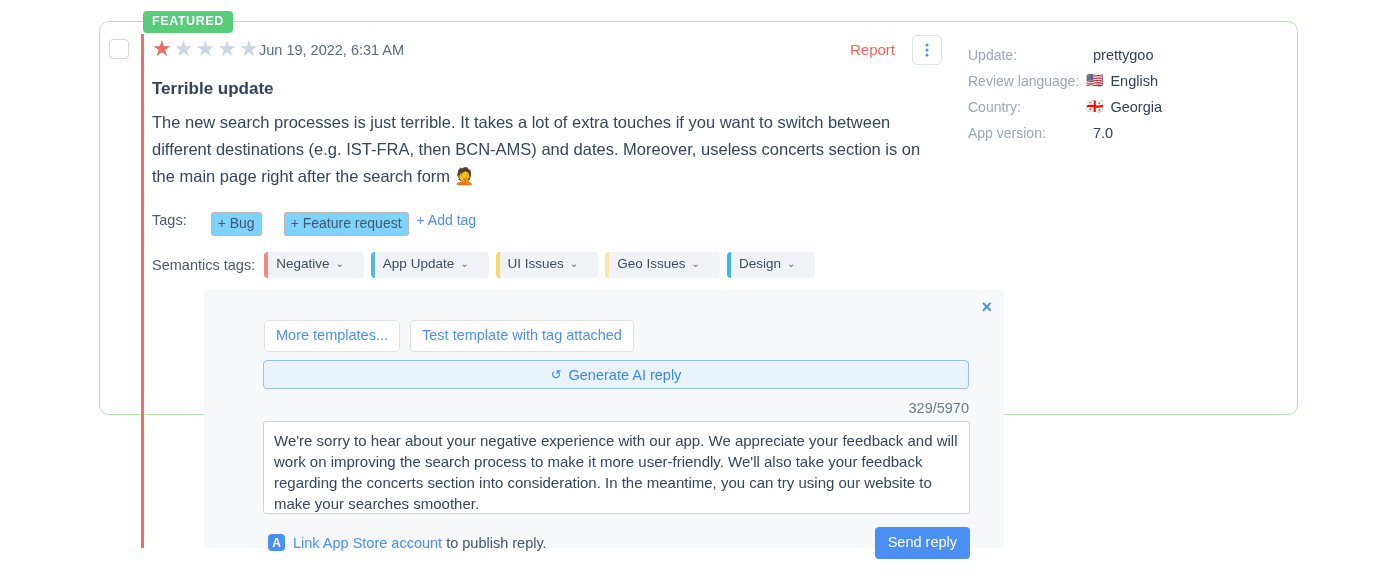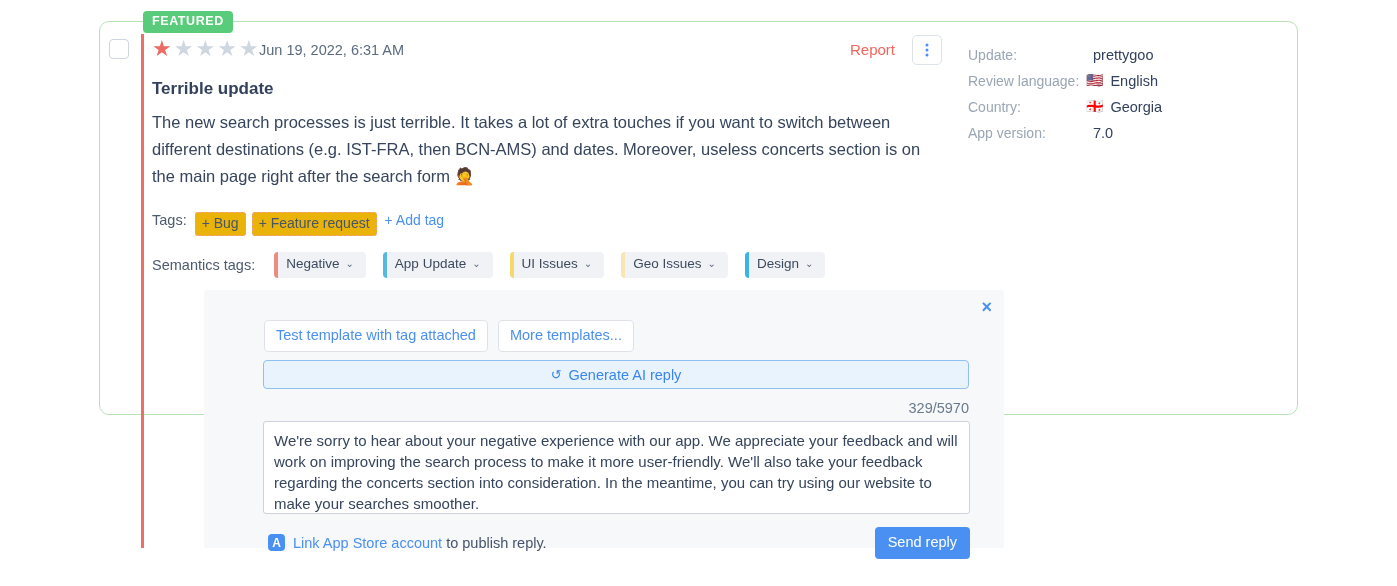--- a/index.html
+++ b/index.html
@@ -140,47 +140,48 @@
     font-size: 14.5px;
     color: #4d5b6e;
   }
   .tags-label { color: #4d5b6e; font-size: 14.5px; margin-right: 2px; }
   .tag-chip {
     border: 1px dashed #f0a08c;
     border-radius: 3px;
     padding: 2px 6px 3px 6px;
     color: #475569;
     font-size: 14px;
-    background: #eab308;
+    background: #7dd3fc;
     cursor: pointer;
     line-height: 1.2;
+    margin-left: 16px;
   }
   .add-tag {
     color: #4a90f2;
     font-size: 14px;
     cursor: pointer;
     margin-left: 2px;
   }
 
   
   .sem-row {
     margin-top: 16px;
     display: flex;
     align-items: center;
-    gap: 17px;
+    gap: 7px;
     font-size: 14.5px;
   }
   .sem-label { color: #4d5b6e; font-size: 14.5px; margin-right: 2px; }
   .sem-chip {
     position: relative;
     display: inline-flex;
     align-items: center;
     background: #f0f2f5;
     border-radius: 4px;
-    padding: 4px 12px 5px 12px;
+    padding: 4px 20px 5px 12px;
     font-size: 13.5px;
     color: #3c4a5e;
     cursor: pointer;
     line-height: 1.25;
     white-space: nowrap;
     justify-content: center;
   }
   .sem-chip .bar {
     position: absolute; left: 0; top: 0; bottom: 0;
     width: 4px;
@@ -410,22 +411,22 @@
         </span>
       </div>
 
     </div>
 
     <div class="reply-panel">
 
       <div class="close-x">×</div>
 
       <div class="template-row">
+        <button class="tpl-btn">More templates...</button>
         <button class="tpl-btn">Test template with tag attached</button>
-        <button class="tpl-btn">More templates...</button>
       </div>
 
       <div class="gen-ai-btn">
         <span class="refresh-icon">↺</span>
         <span>Generate AI reply</span>
       </div>
 
       <div class="char-counter">329/5970</div>
 
       <textarea class="reply-text" style="">We're sorry to hear about your negative experience with our app. We appreciate your feedback and will work on improving the search process to make it more user-friendly. We'll also take your feedback regarding the concerts section into consideration. In the meantime, you can try using our website to make your searches smoother.</textarea>

